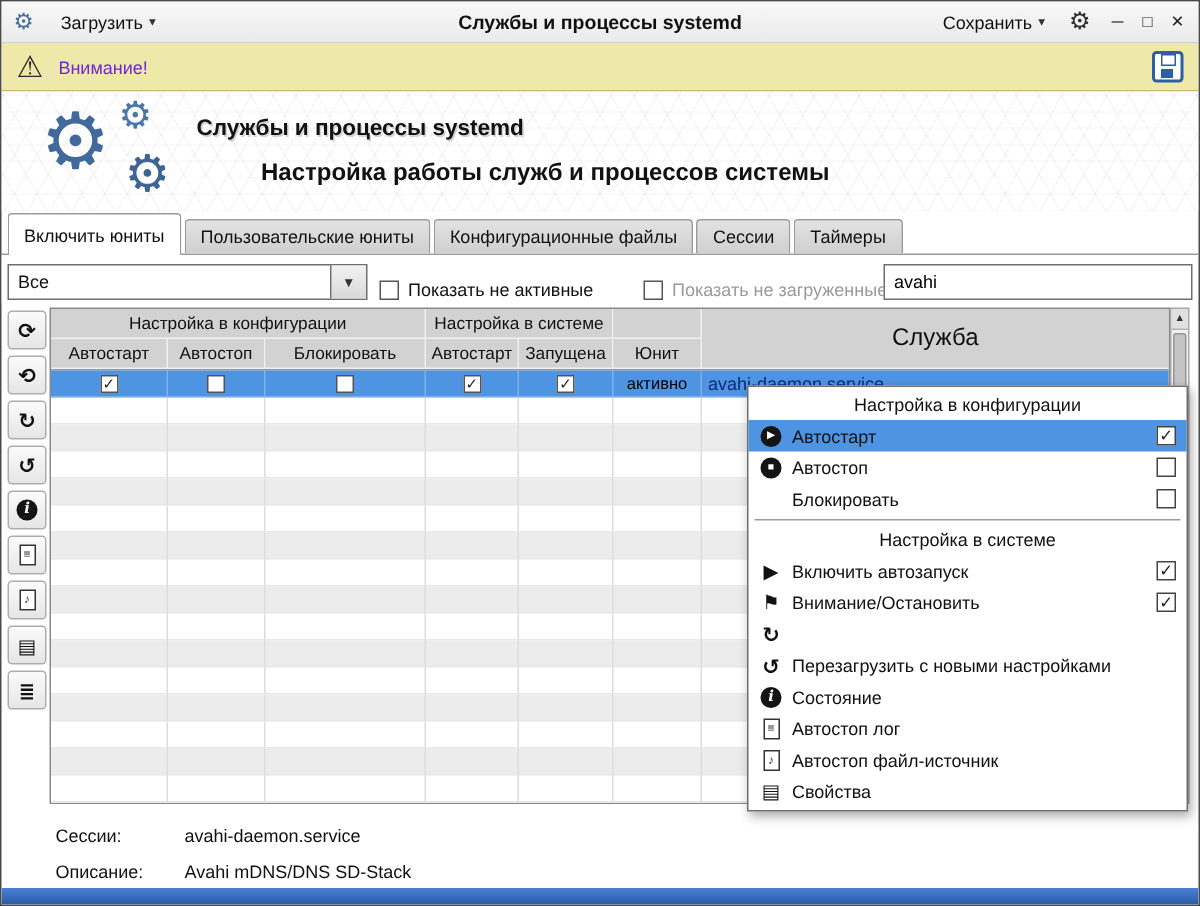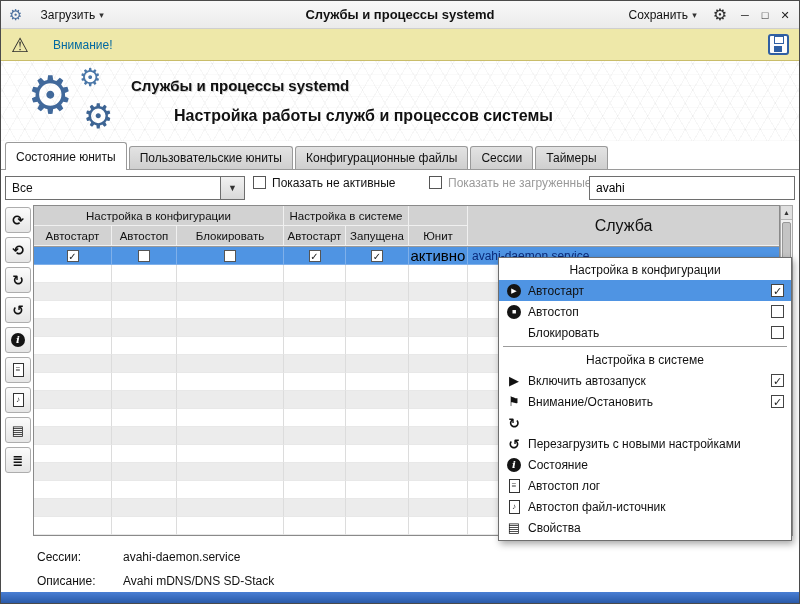--- a/index.html
+++ b/index.html
@@ -13,21 +13,21 @@
   .tb-caret { font-size:9px; color:#333; }
   .tb-title { position:absolute; left:0; right:0; text-align:center; font-weight:bold; font-size:13px; pointer-events:none; }
   .tb-right { margin-left:auto; display:flex; align-items:center; }
   .tb-gearbtn { font-size:16px; color:#2d2d2d; padding:2px 8px; line-height:1; }
   .winbtns { display:flex; align-items:center; margin-right:4px; }
   .winbtn { width:20px; height:20px; text-align:center; line-height:20px; font-size:11px; color:#222; }
 
   
   .warnbar { position:absolute; left:0; top:28px; right:0; height:32px; background:#eee8a9; border-bottom:1px solid #c9bd6a; display:flex; align-items:center; }
   .warn-icon { margin-left:10px; font-size:20px; color:#2b2b2b; line-height:1; }
-  .warn-text { margin-left:24px; font-size:12px; color:#0369a1; }
+  .warn-text { margin-left:10px; font-size:12px; color:#6d28d9; }
   .floppy { width:21px; height:21px; margin-left:auto; margin-right:10px; border:2px solid #2f5fa3; border-radius:3px; background:#fdfdfd; position:relative; }
   .floppy::before { content:""; position:absolute; top:0; left:4px; width:8px; height:6px; border:1px solid #2f5fa3; background:#fff; }
   .floppy::after { content:""; position:absolute; bottom:1px; left:4px; width:8px; height:6px; background:#2f5fa3; }
 
   
   .banner { position:absolute; left:0; top:60px; right:0; height:80px; background-color:#fff;
     background-image:
       repeating-linear-gradient(60deg, rgba(0,0,0,0.035) 0 1px, transparent 1px 13px),
       repeating-linear-gradient(-60deg, rgba(0,0,0,0.035) 0 1px, transparent 1px 13px),
       repeating-linear-gradient(0deg, rgba(0,0,0,0.02) 0 1px, transparent 1px 11px);
@@ -42,21 +42,21 @@
   
   .tabs { position:absolute; left:0; top:140px; right:0; height:29px; display:flex; align-items:flex-end; padding-left:4px; border-bottom:1px solid #9a9a9a; }
   .tab { height:23px; line-height:22px; padding:0 10px; background:linear-gradient(#e3e3e3,#cfcfcf); border:1px solid #9a9a9a; border-bottom:none; border-radius:3px 3px 0 0; margin-right:2px; white-space:nowrap; }
   .tab.active { background:#fff; height:28px; line-height:28px; margin-bottom:-1px; }
 
   
   .filters { position:absolute; left:0; top:170px; right:16px; height:32px; background:#fff; }
   .combo { position:absolute; left:4px; top:5px; width:240px; height:24px; border:1px solid #6e6e6e; background:#fff; display:flex; }
   .combo-text { flex:1; line-height:22px; padding-left:6px; }
   .combo-btn { width:24px; border-left:1px solid #6e6e6e; background:linear-gradient(#f2f2f2,#d9d9d9); text-align:center; line-height:22px; font-size:9px; color:#333; }
-  .fcheck { position:absolute; top:5px; height:24px; display:flex; align-items:flex-start; gap:6px; }
+  .fcheck { position:absolute; top:5px; height:24px; display:flex; align-items:flex-end; gap:6px; }
   .fcheck1 { left:252px; } .fcheck2 { left:428px; }
   .cbx { width:13px; height:13px; border:1px solid #555; background:#fff; display:inline-block; font-size:11px; line-height:12px; text-align:center; font-weight:bold; color:#222; }
   .fcheck2 .flabel { color:#9a9a9a; }
   .search { position:absolute; left:588px; top:5px; width:206px; height:24px; border:1px solid #6e6e6e; padding-left:6px; font-family:inherit; font-size:12px; }
 
   
   .ltoolbar { position:absolute; left:4px; top:206px; width:26px; }
   .tbtn { width:26px; height:26px; margin-bottom:4px; background:linear-gradient(#fbfbfb,#e6e6e6); border:1px solid #adadad; border-radius:3px; display:flex; align-items:center; justify-content:center; font-size:15px; font-weight:bold; color:#222; }
 
   
@@ -68,21 +68,21 @@
   .r2c1{grid-column:1;grid-row:2} .r2c2{grid-column:2;grid-row:2} .r2c3{grid-column:3;grid-row:2}
   .r2c4{grid-column:4;grid-row:2} .r2c5{grid-column:5;grid-row:2} .r2c6{grid-column:6;grid-row:2}
   .tbody .trow { display:grid; grid-template-columns:78px 65px 107px 62px 63px 59px 1fr; height:18px; background:#fff; }
   .tbody .trow:nth-child(2n+1) { background:#ececec; }
   .tbody .trow.sel { background:#4f94e3; }
   .td { border-right:1px solid #dcdcdc; border-bottom:1px solid #e8e8e8; display:flex; align-items:center; justify-content:center; overflow:hidden; }
   .td:last-child { border-right:none; }
   .trow.sel .td { border-right-color:#7fb0ea; border-bottom-color:#7fb0ea; }
   .td.svc { justify-content:flex-start; padding-left:4px; }
   .cbx.sm { width:12px; height:12px; line-height:11px; font-size:10px; }
-  .unit-state { font-size:15px; color:#000; }
+  .unit-state { font-size:11px; color:#000; }
   .svc-link { color:#0a2a7a; font-size:12px; }
 
   
   .vscroll { position:absolute; left:779px; top:204px; width:13px; height:331px; background:#f1f1f1; border:1px solid #aaa; }
   .varrow { position:absolute; left:0; width:11px; height:14px; text-align:center; font-size:7px; line-height:14px; color:#333; background:#e0e0e0; border-bottom:1px solid #b5b5b5; }
   .vup { top:0; } .vdown { bottom:0; border-top:1px solid #b5b5b5; border-bottom:none; }
   .vthumb { position:absolute; left:1px; top:16px; width:9px; height:56px; background:#c4c4c4; border:1px solid #979797; border-radius:2px; }
 
   
   .ctxmenu { position:absolute; left:497px; top:256px; width:294px; background:#fff; border:1px solid #6e6e6e; box-shadow:2px 3px 7px rgba(0,0,0,0.35); padding:2px 0; z-index:10; }
@@ -140,21 +140,21 @@
 
   <div class="banner">
     <span class="gear-big">⚙</span>
     <span class="gear-small">⚙</span>
     <span class="gear-med">⚙</span>
     <div class="banner-title">Службы и процессы systemd</div>
     <div class="banner-sub">Настройка работы служб и процессов системы</div>
   </div>
 
   <div class="tabs">
-    <div class="tab active">Состояние юниты</div>
+    <div class="tab active">Включить юниты</div>
     <div class="tab">Пользовательские юниты</div>
     <div class="tab">Конфигурационные файлы</div>
     <div class="tab">Сессии</div>
     <div class="tab">Таймеры</div>
   </div>
 
   <div class="filters">
     <div class="combo">
       <span class="combo-text">Все</span>
       <span class="combo-btn">▼</span>

